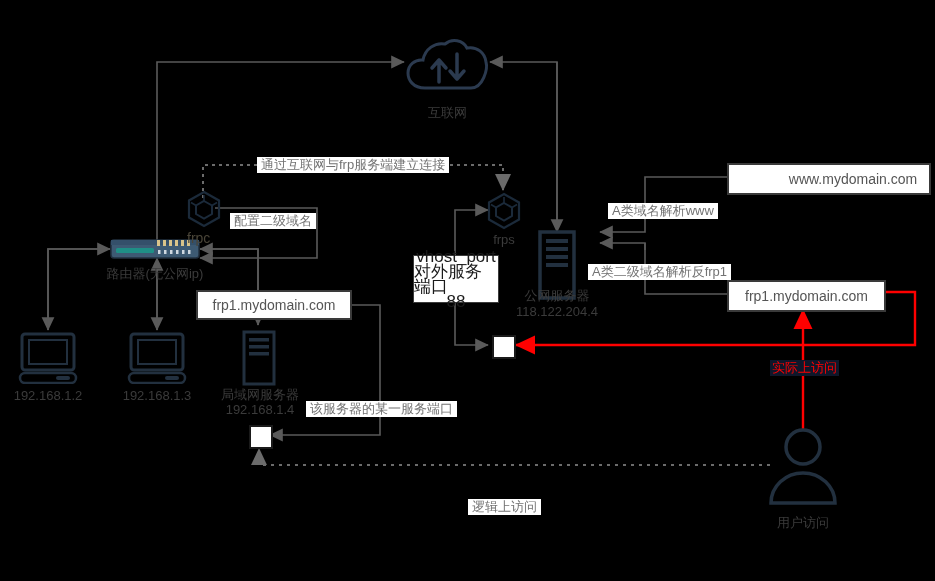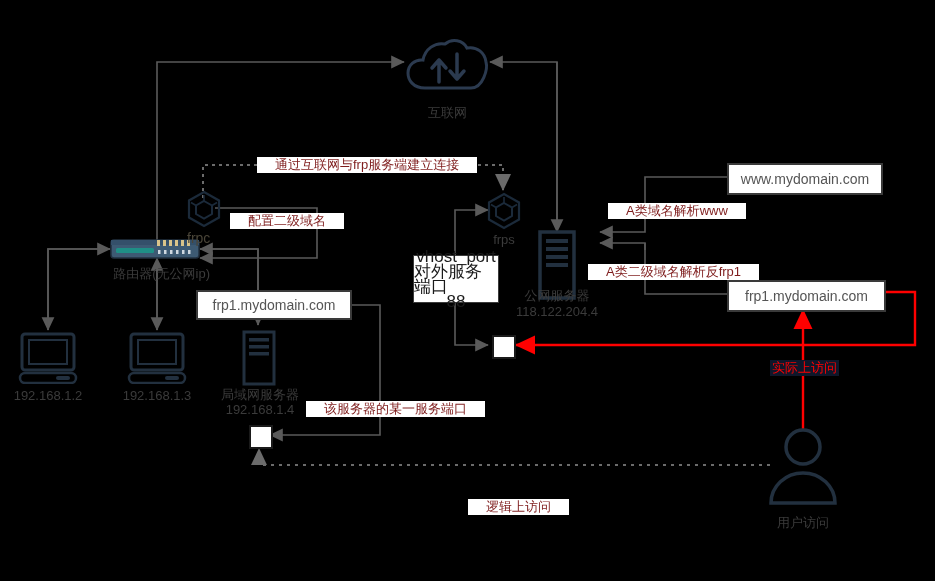--- a/index.html
+++ b/index.html
@@ -1,21 +1,21 @@
 <!DOCTYPE html>
 <html><head>
 <meta charset="utf-8">
 <style>
   html,body{margin:0;padding:0;background:#000;}
   #stage{position:relative;width:935px;height:581px;background:#000;overflow:hidden;
          font-family:"Liberation Sans","DejaVu Sans",sans-serif;text-decoration:underline;}
   #stage svg.layer{position:absolute;left:0;top:0;width:935px;height:581px;pointer-events:none;}
   .lbl{position:absolute;white-space:nowrap;}
   
-  .chip{background:#ffffff;color:#7f1d1d;font-size:13px;line-height:16px;padding:0 18px;}
+  .chip{background:#ffffff;color:#737373;font-size:13px;line-height:16px;padding:0 4px;}
   
   .dbox{background:#ffffff;border:2px solid #3a3a3a;color:#555555;font-size:14px;
         text-align:center;display:flex;align-items:center;justify-content:center;}
   
   .cap{color:#3b3b3b;font-size:13px;text-align:center;line-height:15px;}
   .cap.small{font-size:12px;}
   .frp-cap{color:#4a4538;font-size:14px;}
   .redchip{background:#0f172a;color:#ff0000;font-size:13px;line-height:16px;padding:0 2px;}
 </style>
 </head>
@@ -107,21 +107,21 @@
         <rect x="48" y="14" width="2.5" height="4"></rect>
           <rect x="54" y="14" width="2.5" height="4"></rect>
         <rect x="60" y="14" width="2.5" height="4"></rect>
           <rect x="66" y="14" width="2.5" height="4"></rect>
         <rect x="72" y="14" width="2.5" height="4"></rect>
           <rect x="78" y="14" width="2.5" height="4"></rect>
       </g>
     </svg>
   </div>
   <div class="lbl frp-cap" style="left:187px;top:230px;">frpc</div>
-  <div class="lbl cap" style="left:100px;top:266px;width:110px;text-align:right;">路由器(无公网ip)</div>
+  <div class="lbl cap" style="left:100px;top:266px;width:110px;">路由器(无公网ip)</div>
 
   <div style="position:absolute;left:186px;top:190px;">
     <svg width="36" height="38" viewBox="0 0 36 38">
       <path d="M18,2 L33,10.5 L33,27.5 L18,36 L3,27.5 L3,10.5 Z" fill="none" stroke="#1b2a3a" stroke-width="2.2"></path>
       <path d="M18,11 L26,15.5 L26,24 L18,28.5 L10,24 L10,15.5 Z" fill="none" stroke="#1b2a3a" stroke-width="2"></path>
       <path d="M18,11 L18,5 M10,15.5 L5,12.5 M26,15.5 L31,12.5" stroke="#1b2a3a" stroke-width="1.6"></path>
     </svg>
   </div>
 
   <div style="position:absolute;left:486px;top:192px;">
@@ -182,21 +182,21 @@
   <div style="position:absolute;left:763px;top:425px;">
     <svg width="80" height="80" viewBox="0 0 80 80">
       <circle cx="40" cy="22" r="17" fill="none" stroke="#22303f" stroke-width="3.5"></circle>
       <path d="M8,78 A32,30 0 0 1 72,78 Z" fill="none" stroke="#22303f" stroke-width="3.5"></path>
     </svg>
   </div>
   <div class="lbl cap" style="left:743px;top:515px;width:120px;">用户访问</div>
 
   <div class="dbox" style="position:absolute;left:196px;top:290px;width:152px;height:26px;">frp1.mydomain.com</div>
 
-  <div class="dbox" style="position:absolute;left:727px;top:163px;width:152px;height:28px;">www.mydomain.com</div>
+  <div class="dbox" style="position:absolute;left:727px;top:163px;width:152px;height:28px;padding-left:48px;">www.mydomain.com</div>
 
   <div class="dbox" style="position:absolute;left:727px;top:280px;width:155px;height:28px;">frp1.mydomain.com</div>
 
   <div style="position:absolute;left:413px;top:255px;width:84px;height:46px;background:#ffffff;border:1px solid #3a3a3a;
               display:flex;flex-direction:column;align-items:center;justify-content:center;color:#1a1a1a;font-size:17px;line-height:15px;">
     <span>vhost_port</span>
     <span>对外服务端口</span>
     <span>88</span>
   </div>
 

